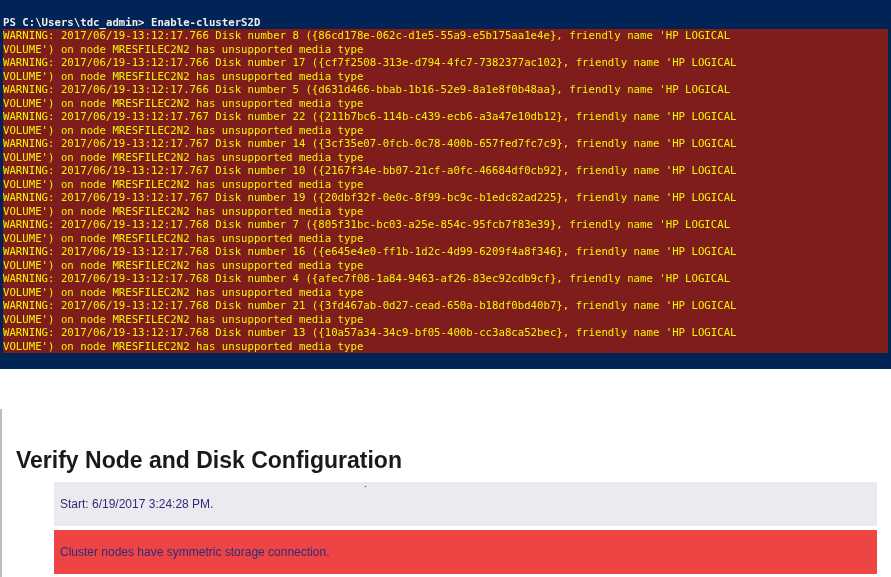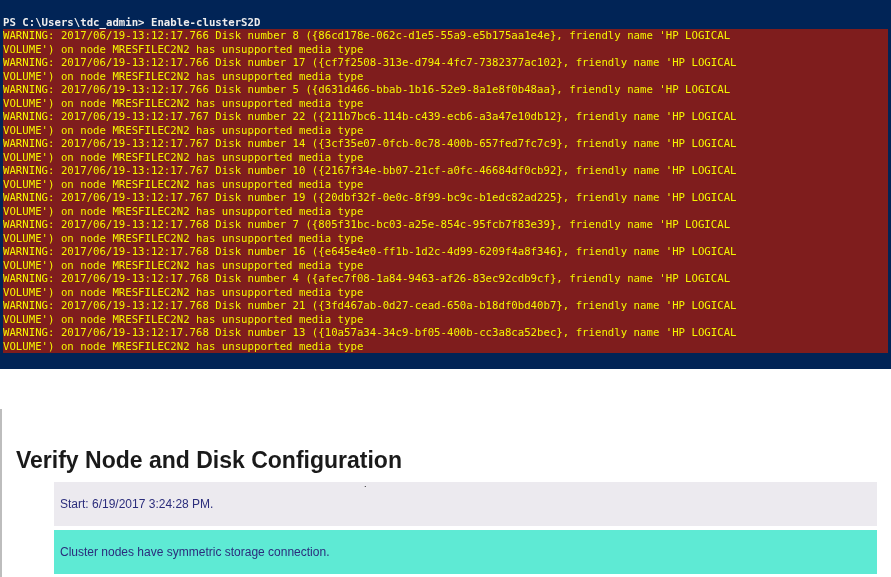--- a/index.html
+++ b/index.html
@@ -52,21 +52,21 @@
     .desc-label { font-weight: 700; }
     .info-bar {
       background: #eceaef;
       color: #2b2d7c;
       font-size: 12px;
       padding: 15px 6px;
       margin: 4px 0 4px 38px;
       position: relative;
     }
     .info-bar.symmetric {
-      background: #5eead4;
+      background: #ef4444;
     }
     .quote-mark {
       position: absolute;
       color: #000;
       font-size: 9px;
       top: -3px;
       left: 310px;
     }
     .error-bar {
       background: #d94820;

